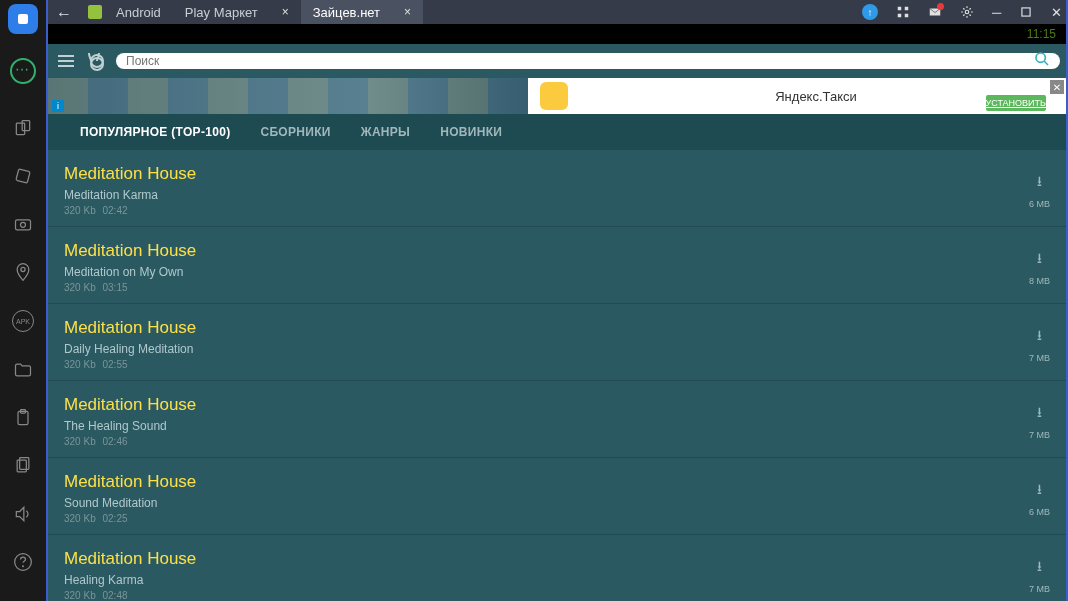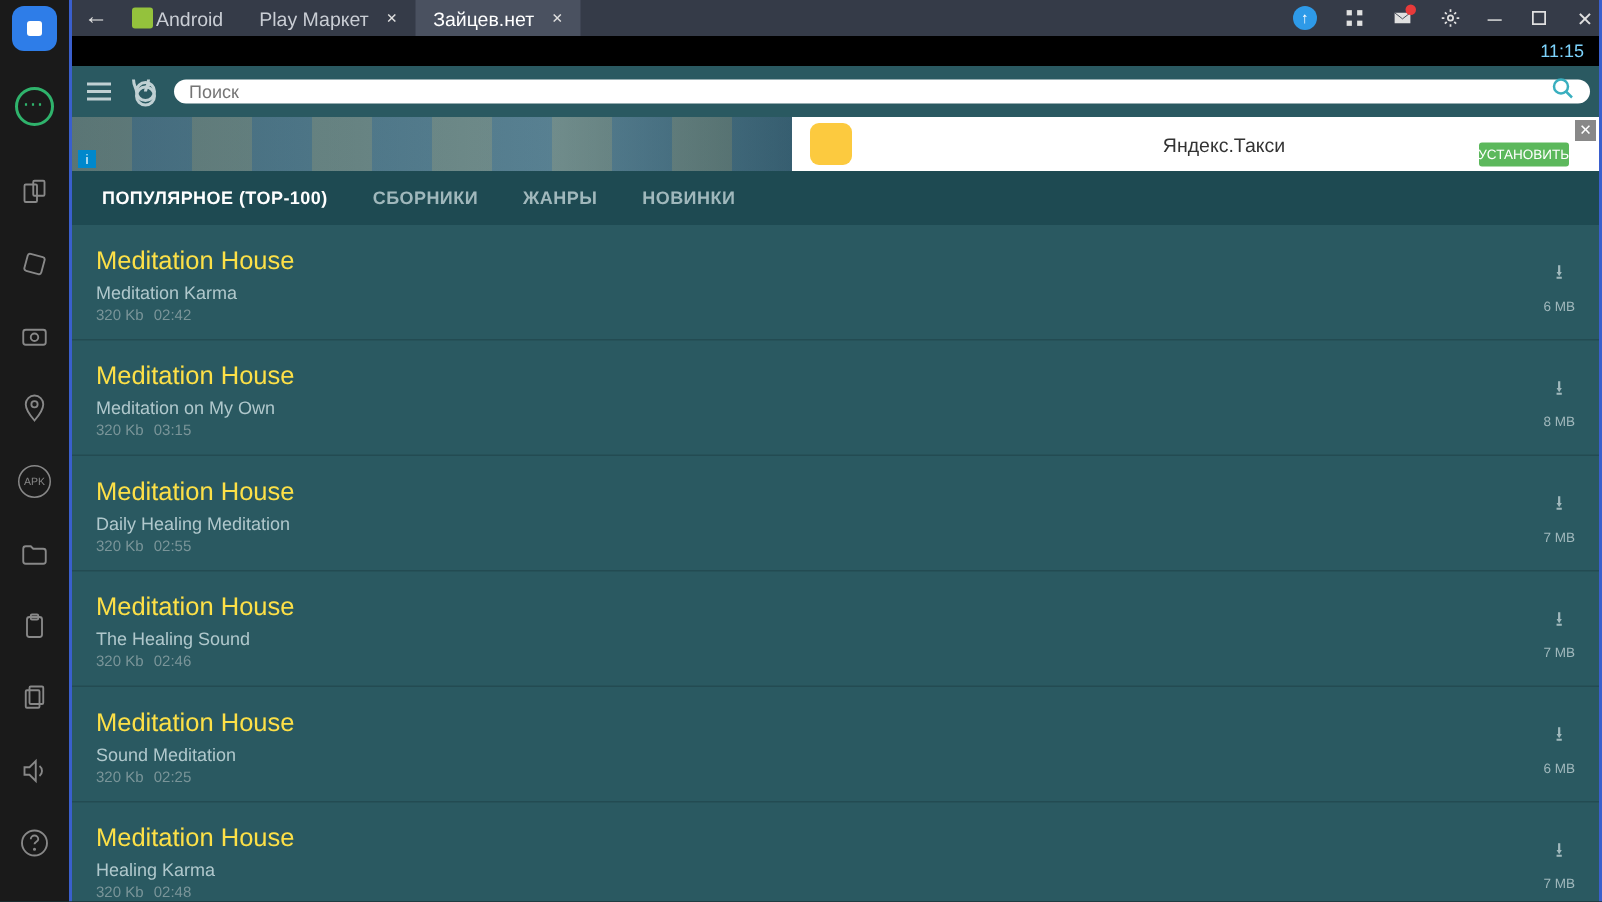--- a/index.html
+++ b/index.html
@@ -12,53 +12,53 @@
     .left-sidebar .chat-icon::after { content: '⋯'; color: #2fb36c; position: absolute; top: 1px; left: 3px; font-size: 14px; }
     .sidebar-icons { display: flex; flex-direction: column; gap: 28px; align-items: center; color: #888; margin-top: 10px; }
     .sidebar-icons svg { width: 20px; height: 20px; fill: none; stroke: #888; stroke-width: 1.5; }
     .apk-icon { width: 22px; height: 22px; border: 1.5px solid #888; border-radius: 50%; display: flex; align-items: center; justify-content: center; font-size: 7px; color: #888; }
     
     .main-area { flex: 1; display: flex; flex-direction: column; border-left: 2px solid #3a5fcd; border-right: 2px solid #3a5fcd; }
     
     .window-titlebar { height: 24px; background: #353b48; display: flex; align-items: center; padding: 0 4px; color: #c9cdd4; font-size: 13px; }
     .back-arrow { display: flex; align-items: center; justify-content: center; width: 24px; height: 24px; cursor: pointer; }
     .back-arrow::before { content: '←'; color: #e0e0e0; font-size: 16px; }
-    .tab { padding: 3px 12px; display: flex; align-items: center; gap: 2px; height: 24px; }
+    .tab { padding: 3px 12px; display: flex; align-items: center; gap: 14px; height: 24px; }
     .tab.active { background: #4a5160; color: #fff; }
     .tab .close-x { font-size: 12px; margin-left: 10px; cursor: pointer; color: #e0e0e0; }
     .android-icon { width: 14px; height: 14px; background: #94c23c; border-radius: 2px; display: inline-block; }
     .titlebar-right { margin-left: auto; display: flex; align-items: center; gap: 18px; color: #e0e0e0; }
     .titlebar-right svg { width: 14px; height: 14px; fill: #e0e0e0; }
     .titlebar-icon { cursor: pointer; display: flex; align-items: center; }
     .mail-badge { position: relative; }
     .mail-badge::after { content: ''; position: absolute; top: -2px; right: -2px; width: 7px; height: 7px; background: #e83a3a; border-radius: 50%; }
     .blue-circle { width: 16px; height: 16px; border-radius: 50%; background: #2e9ae8; display: flex; align-items: center; justify-content: center; color: #fff; font-size: 10px; font-weight: bold; }
     
-    .status-bar { height: 20px; background: #000; display: flex; justify-content: flex-end; align-items: center; padding-right: 10px; color: #7dd3fc; font-size: 12px; }
+    .status-bar { height: 20px; background: #000; display: flex; justify-content: flex-end; align-items: center; padding-right: 10px; color: #4d7c0f; font-size: 12px; }
     
     .search-row { background: #2a5961; height: 34px; display: flex; align-items: center; padding: 0 6px; gap: 6px; }
     .menu-icon { display: flex; flex-direction: column; gap: 3px; cursor: pointer; padding: 4px; }
     .menu-icon span { width: 16px; height: 2px; background: #c0d0d3; }
     .bunny-icon { width: 26px; height: 26px; display: flex; align-items: center; justify-content: center; }
     .bunny-icon svg { width: 24px; height: 24px; stroke: #c0d0d3; fill: none; stroke-width: 2; }
     .search-input-wrap { flex: 1; background: #fff; border-radius: 14px; height: 16px; display: flex; align-items: center; padding: 0 10px; }
     .search-input-wrap input { flex: 1; border: none; outline: none; font-size: 12px; color: #888; background: transparent; }
     .search-input-wrap .search-glyph { color: #3aafbf; font-size: 16px; }
     
     .ad-banner { height: 36px; display: flex; background: #2a3640; position: relative; }
     .ad-left { flex: 0 0 480px; background: linear-gradient(90deg, #2b5a6b, #3a6b7b, #4a7b8b, #1a4a5b); position: relative; overflow: hidden; }
     .ad-left::before { content: ''; position: absolute; inset: 0; background: repeating-linear-gradient(90deg, rgba(200,180,140,0.3) 0 40px, rgba(120,140,160,0.3) 40px 80px); }
     .ad-info { position: absolute; left: 4px; bottom: 2px; width: 12px; height: 12px; background: #0088cc; color: #fff; font-size: 9px; display: flex; align-items: center; justify-content: center; }
     .ad-right { flex: 1; background: #fff; display: flex; align-items: center; padding: 0 12px; gap: 10px; position: relative; }
     .ad-yandex-icon { width: 28px; height: 28px; background: #fcca3f; border-radius: 6px; }
     .ad-text { flex: 1; text-align: center; font-size: 13px; color: #333; }
-    .ad-install { padding: 3px 0; background: #5cb85c; color: #fff; font-size: 9px; border-radius: 2px; position: absolute; right: 20px; bottom: 3px; }
+    .ad-install { padding: 3px 0; background: #5cb85c; color: #fff; font-size: 9px; border-radius: 2px; position: absolute; right: 20px; bottom: 3px; text-decoration: underline; }
     .ad-close { position: absolute; right: 2px; top: 2px; width: 14px; height: 14px; background: #888; color: #fff; font-size: 10px; display: flex; align-items: center; justify-content: center; cursor: pointer; }
     
-    .nav-tabs { height: 36px; background: #1e4a52; display: flex; align-items: center; gap: 30px; padding: 0 20px; }
+    .nav-tabs { height: 36px; background: #1e4a52; display: flex; align-items: center; gap: 30px; padding: 0 32px; }
     .nav-tab { font-size: 12px; color: #a0b8bc; font-weight: bold; cursor: pointer; letter-spacing: 0.3px; }
     .nav-tab.active { color: #fff; }
     
     .track-list { flex: 1; background: #2a5961; overflow: hidden; }
     .track { padding: 14px 16px 10px 16px; border-bottom: 1px solid rgba(0,0,0,0.15); display: flex; justify-content: space-between; align-items: center; }
     .track-info {}
     .track-artist { color: #fde047; font-size: 17px; font-weight: 400; margin-bottom: 4px; }
     .track-title { color: #b0c8cc; font-size: 12px; margin-bottom: 3px; }
     .track-meta { color: #7a9599; font-size: 10px; }
     .track-meta .sep { margin: 0 2px; }

